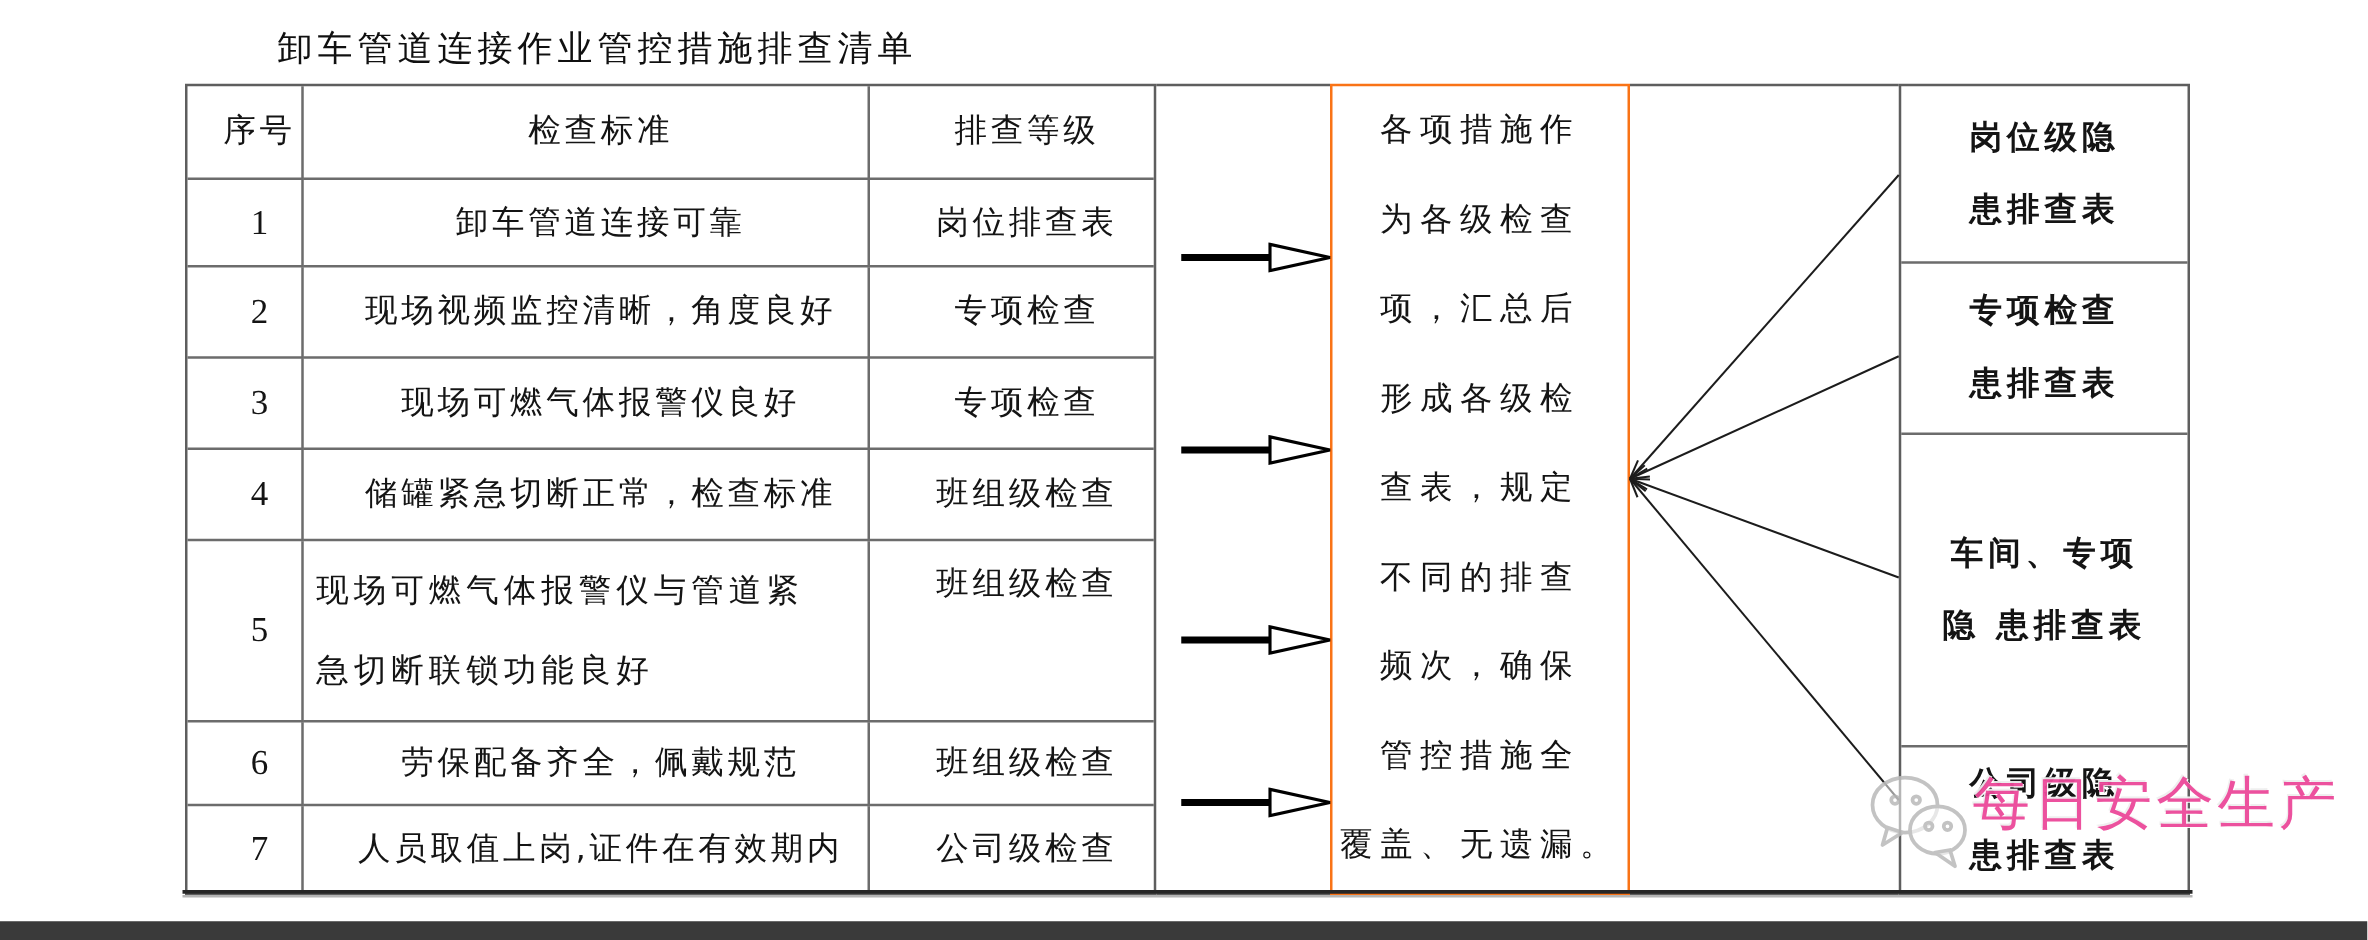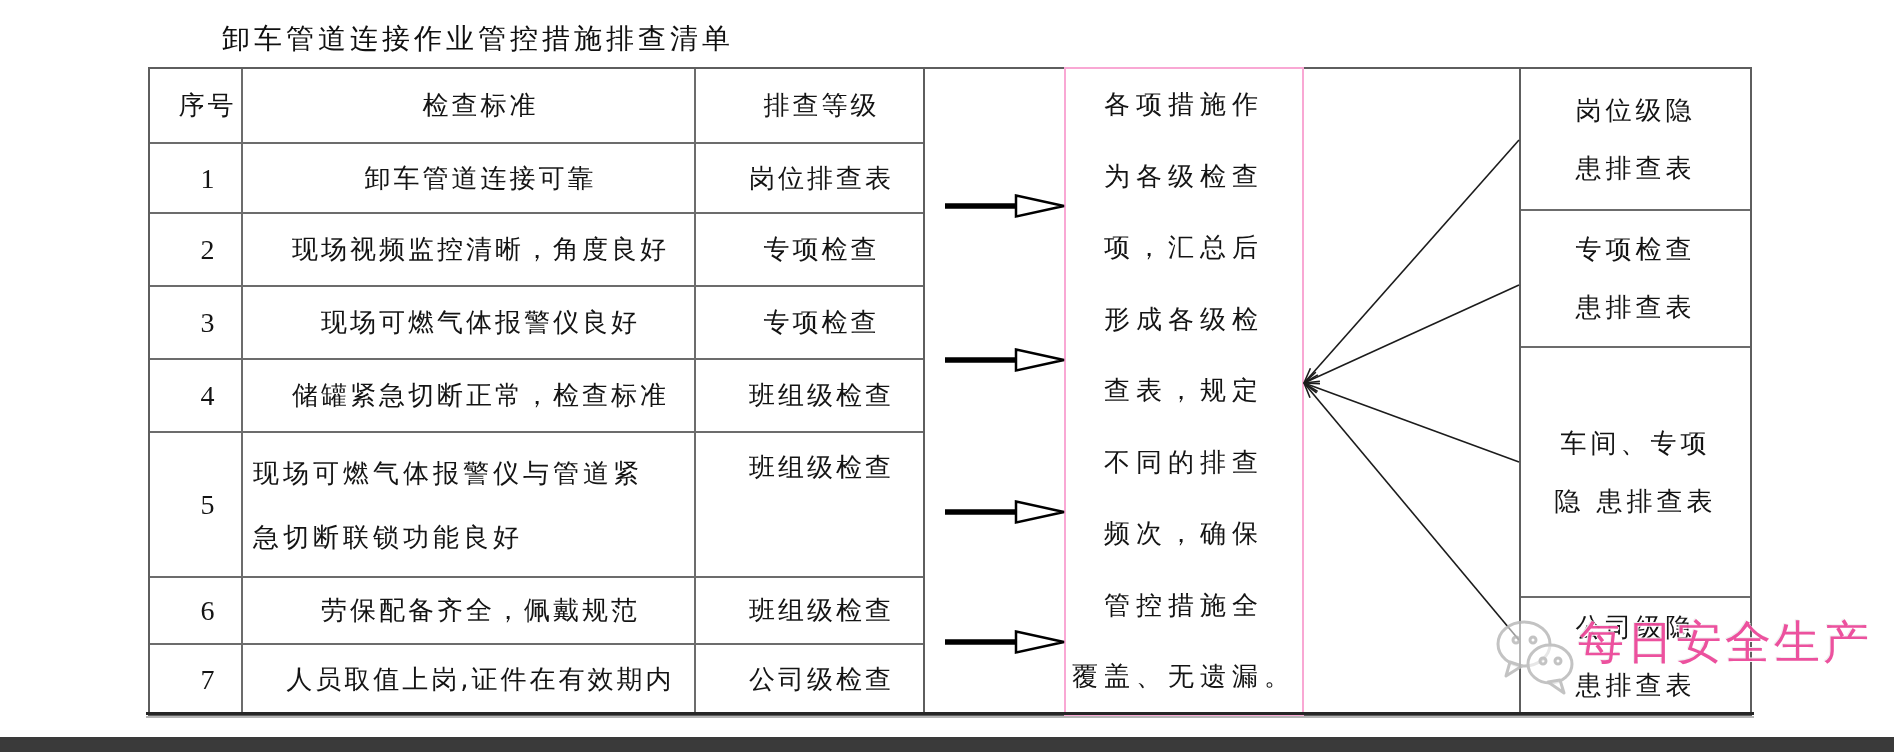--- a/index.html
+++ b/index.html
@@ -40,41 +40,41 @@
 
   
   .arrow-cell{
     position:absolute;left:777px;top:0;width:139px;height:649px;
     box-sizing:border-box;border-top:2px solid #5e5e5e;border-bottom:2px solid #5e5e5e;
   }
 
   
   .middle-cell{
     position:absolute;left:916px;top:0;width:240px;height:649px;
-    box-sizing:border-box;border:2px solid #f9a8d4;
+    box-sizing:border-box;border:2px solid #f97316;
     font-size:26px;letter-spacing:6px;line-height:71.5px;
     text-align:center;white-space:pre-line;overflow:hidden;
   }
 
   
   .fan-cell{
     position:absolute;left:1156px;top:0;width:215px;height:649px;
     box-sizing:border-box;border-top:2px solid #5e5e5e;border-bottom:2px solid #5e5e5e;
   }
 
   
   .boxes-col{
     position:absolute;left:1371px;top:0;width:233px;height:649px;
     box-sizing:border-box;border:2px solid #5e5e5e;
     display:flex;flex-direction:column;
   }
   .obox{
     box-sizing:border-box;border-bottom:2px solid #6c6c6c;
     display:flex;align-items:center;justify-content:center;text-align:center;
-    font-size:26px;letter-spacing:4px;line-height:58px;white-space:pre-line;
+    font-size:26px;letter-spacing:4px;line-height:58px;white-space:pre-line;font-weight:bold;
   }
   .obox:last-child{border-bottom:none;}
 
   .svg-overlay{position:absolute;left:0;top:0;width:1604px;height:649px;pointer-events:none;}
 
   
   .table-bottom-dark{position:absolute;left:-2px;top:645px;width:1608px;height:3px;background:#262626;}
   .table-bottom-light{position:absolute;left:-2px;top:649px;width:1608px;height:2px;background:#b4b4b4;}
 
   

